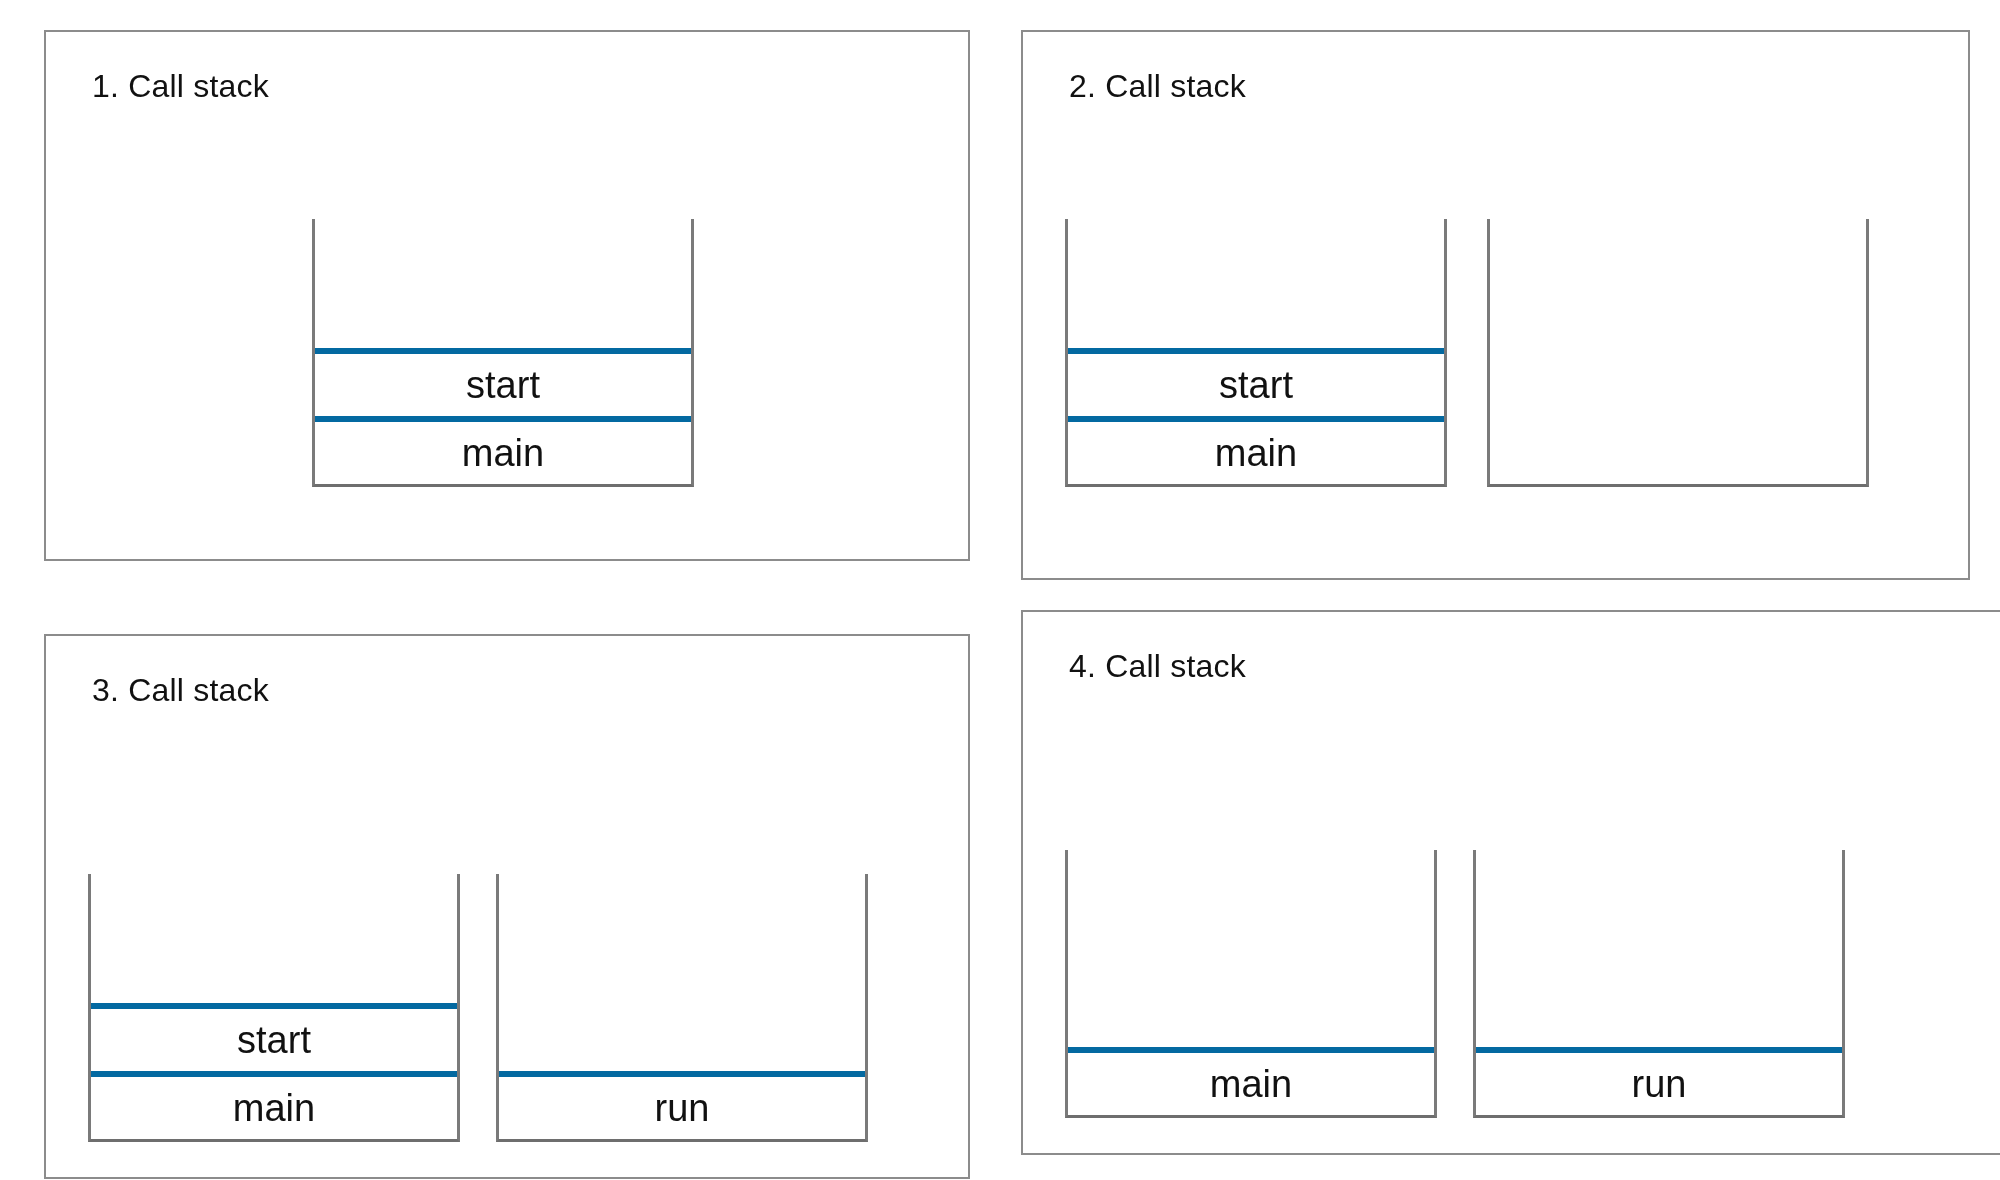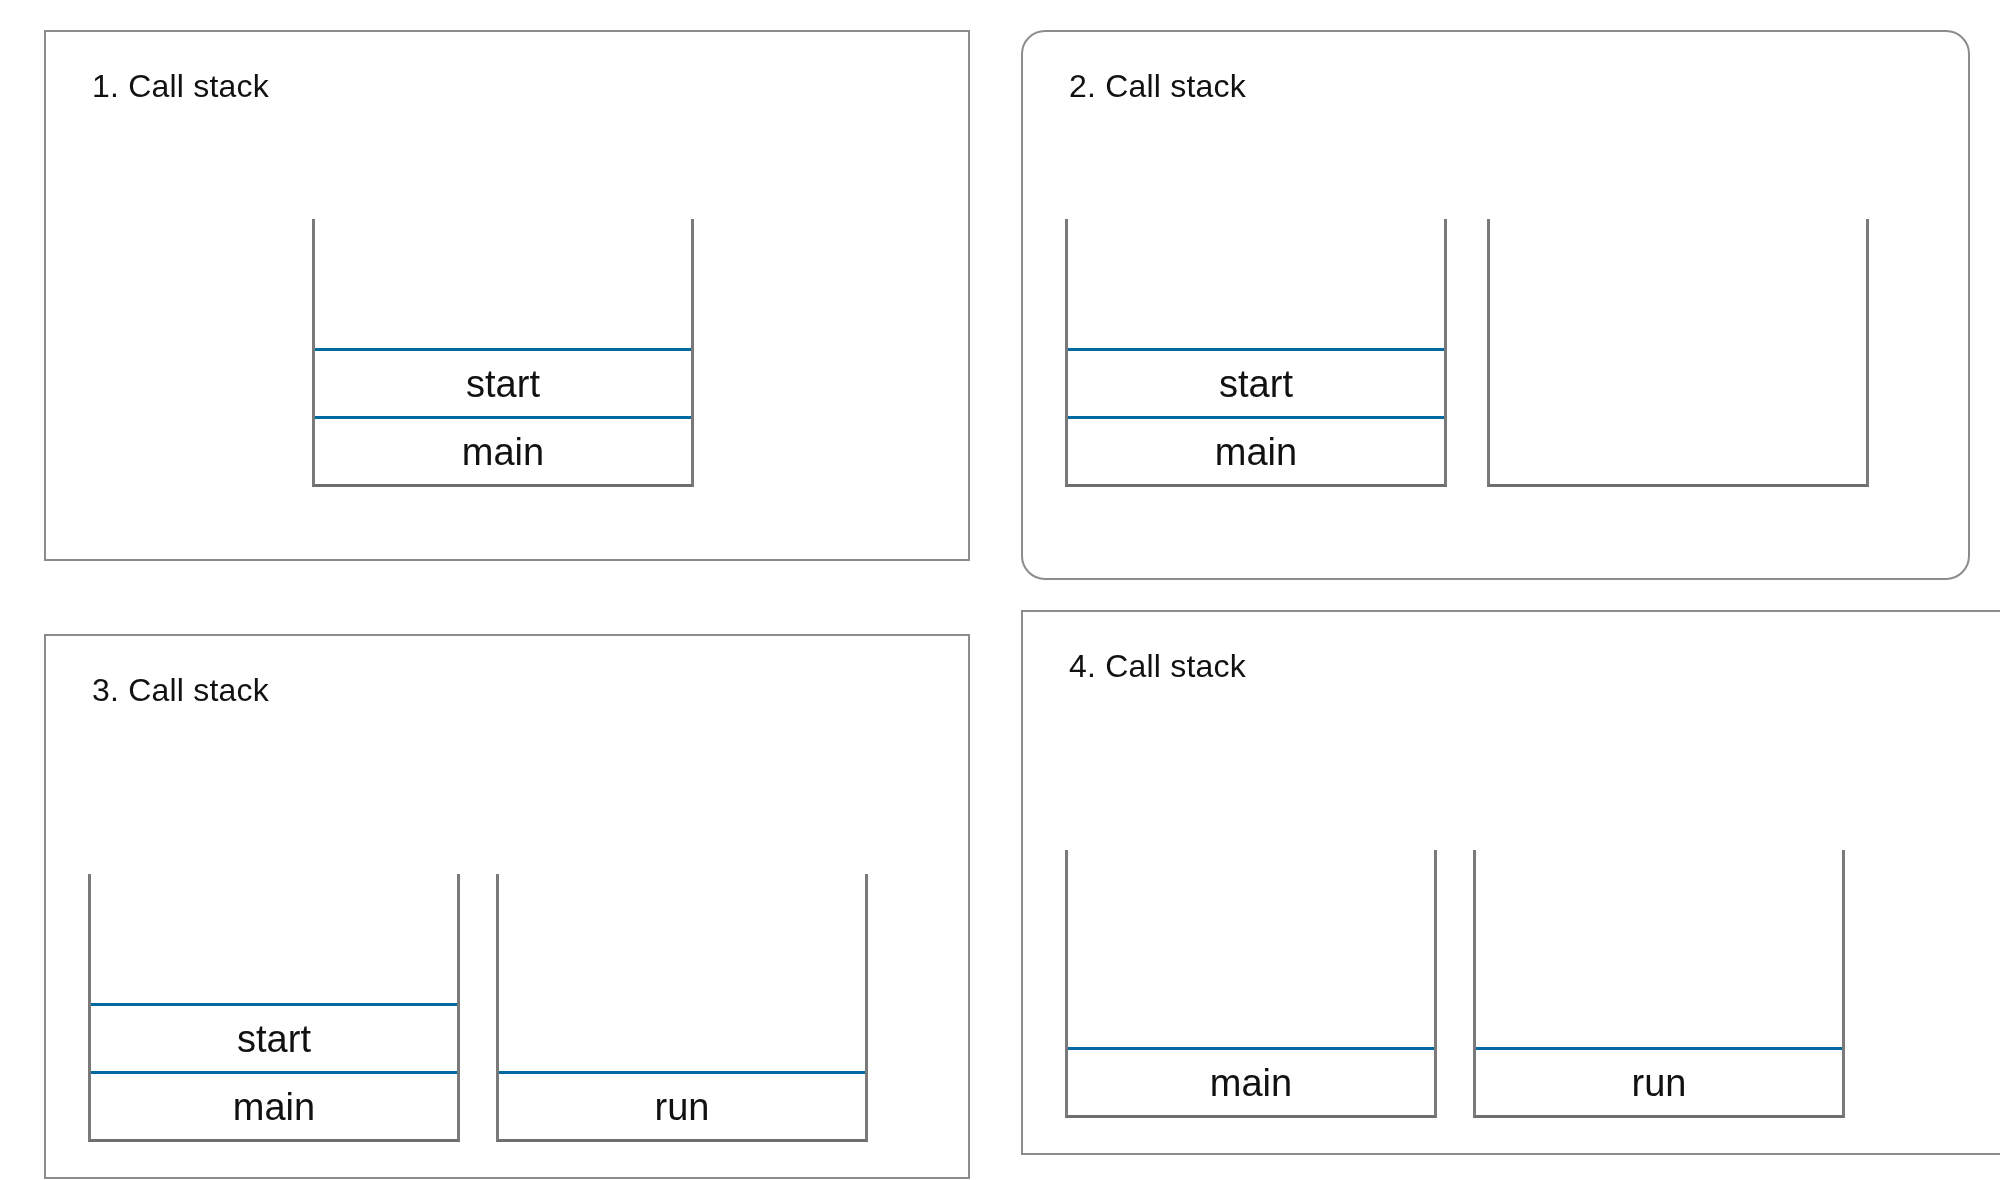--- a/index.html
+++ b/index.html
@@ -24,21 +24,21 @@
   }
 
   
   .panel {
     position: absolute;
     box-sizing: border-box;
     background: #ffffff;
     border: 2px solid #8c8c8c;
   }
   .panel-1 { left: 44px;   top: 30px;  width: 926px;  height: 531px; }
-  .panel-2 { left: 1021px; top: 30px;  width: 949px;  height: 550px; border-radius: 24px; }
+  .panel-2 { left: 1021px; top: 30px;  width: 949px;  height: 550px; }
   .panel-3 { left: 44px;   top: 634px; width: 926px;  height: 545px; }
   .panel-4 { left: 1021px; top: 610px; width: 1086px;  height: 545px; padding-left: 40px; }
 
   .panel-title {
     position: absolute;
     left: 46px;
     top: 36px;
     font-size: 32px;
     font-weight: 400;
     letter-spacing: 0.2px;
@@ -64,21 +64,21 @@
     border-bottom: 3px solid #6e6e6e;
     display: flex;
     flex-direction: column;
     justify-content: flex-end;
     background: transparent;
   }
 
   
   .frame {
     box-sizing: border-box;
-    border-top: 3px solid #0369a1;
+    border-top: 6px solid #0369a1;
     display: flex;
     align-items: center;
     justify-content: center;
     font-size: 38px;
     line-height: 1;
     color: #111111;
     white-space: nowrap;
   }
 
   

